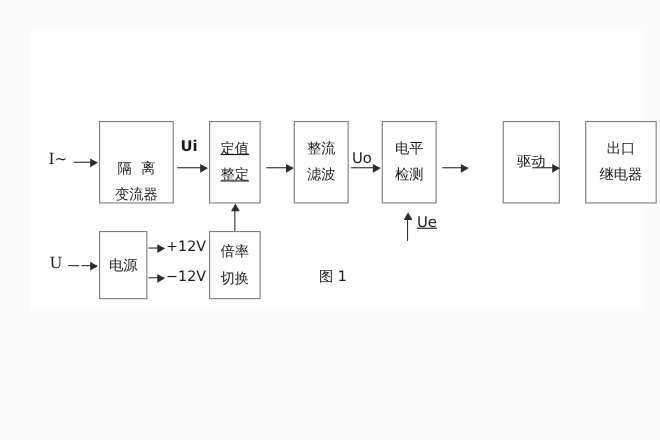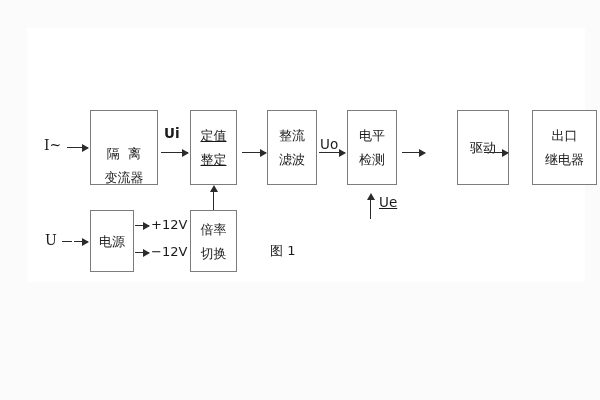--- a/index.html
+++ b/index.html
@@ -179,15 +179,15 @@
     <span class="ln">倍率</span>
     <span class="ln">切换</span>
   </div>
 
   <div class="arrow-v" style="left:213px; top:191px; height:19px;"></div>
 
 
   <div class="arrow-v" style="left:370px; top:199px; height:20px;"></div>
   <div class="label sig" style="left:379px; top:194px;text-decoration:underline;">Ue</div>
 
-  <div class="caption" style="left:270px; top:242px;">图 1</div>
+  <div class="caption" style="left:290px; top:242px;">图 1</div>
 
 </div>
 
 </body></html>

